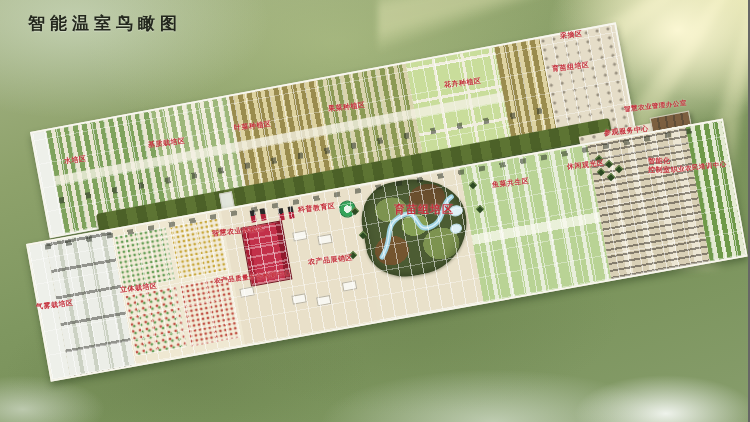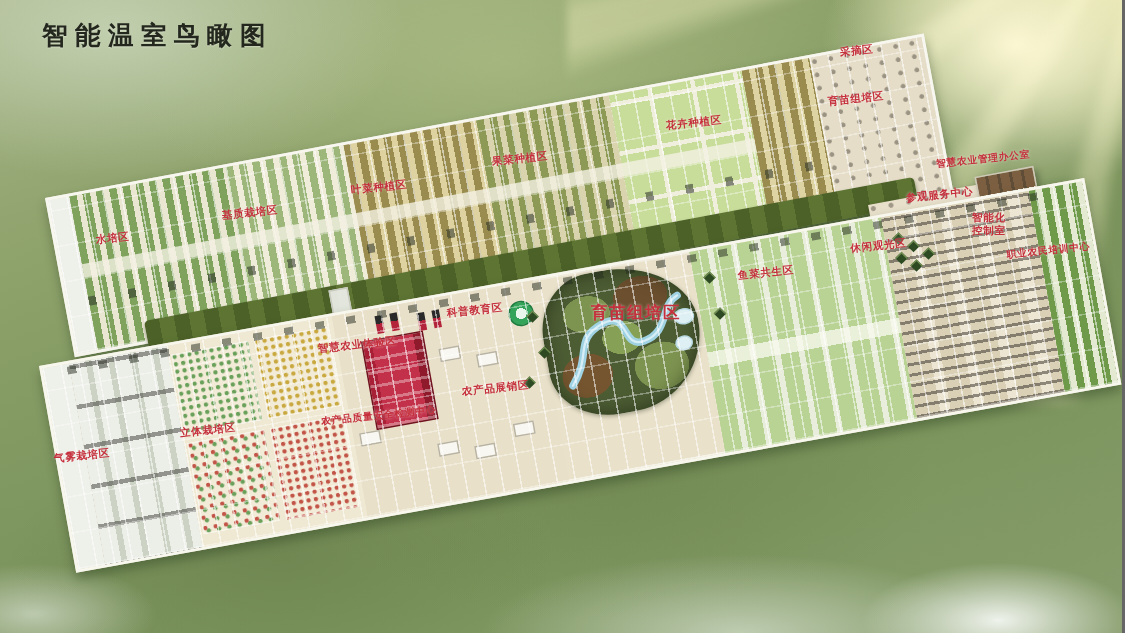--- a/index.html
+++ b/index.html
@@ -125,21 +125,21 @@
   
   .zl{position:absolute;color:#c5303c;font-size:7px;font-weight:700;line-height:1.25;
       letter-spacing:.5px;text-shadow:0 0 2px rgba(255,255,255,.55);transform:rotate(-6deg);white-space:pre-line;}
   .zl.big{font-size:11px;transform:none;letter-spacing:1px;}
   .zl.flat{transform:none;}
   #l-hydro{left:64px;top:156px;}      #l-substrate{left:148px;top:139px;}
   #l-leafy{left:234px;top:122px;}     #l-fruit{left:328px;top:103px;}
   #l-flower{left:444px;top:79px;}     #l-pick{left:560px;top:31px;}
   #l-nursery{left:552px;top:63px;}    #l-office{left:624px;top:103px;font-size:6.5px;}
   #l-visitor{left:604px;top:127px;}   #l-leisure{left:567px;top:161px;}
-  #l-control{left:648px;top:142px;text-align:right;}
+  #l-control{left:648px;top:157px;text-align:right;}
   #l-train{left:671px;top:164px;font-size:6.5px;}
   #l-aero{left:36px;top:301px;}       #l-vert{left:120px;top:284px;}
   #l-exp{left:212px;top:227px;}       #l-sci{left:298px;top:204px;}
   #l-expo{left:308px;top:256px;}      #l-quality{left:214px;top:274px;font-size:6.5px;}
   #l-tropical{left:394px;top:204px;}  #l-aqua{left:492px;top:179px;}
 </style>
 </head>
 <body>
 
 <div id="stage">

